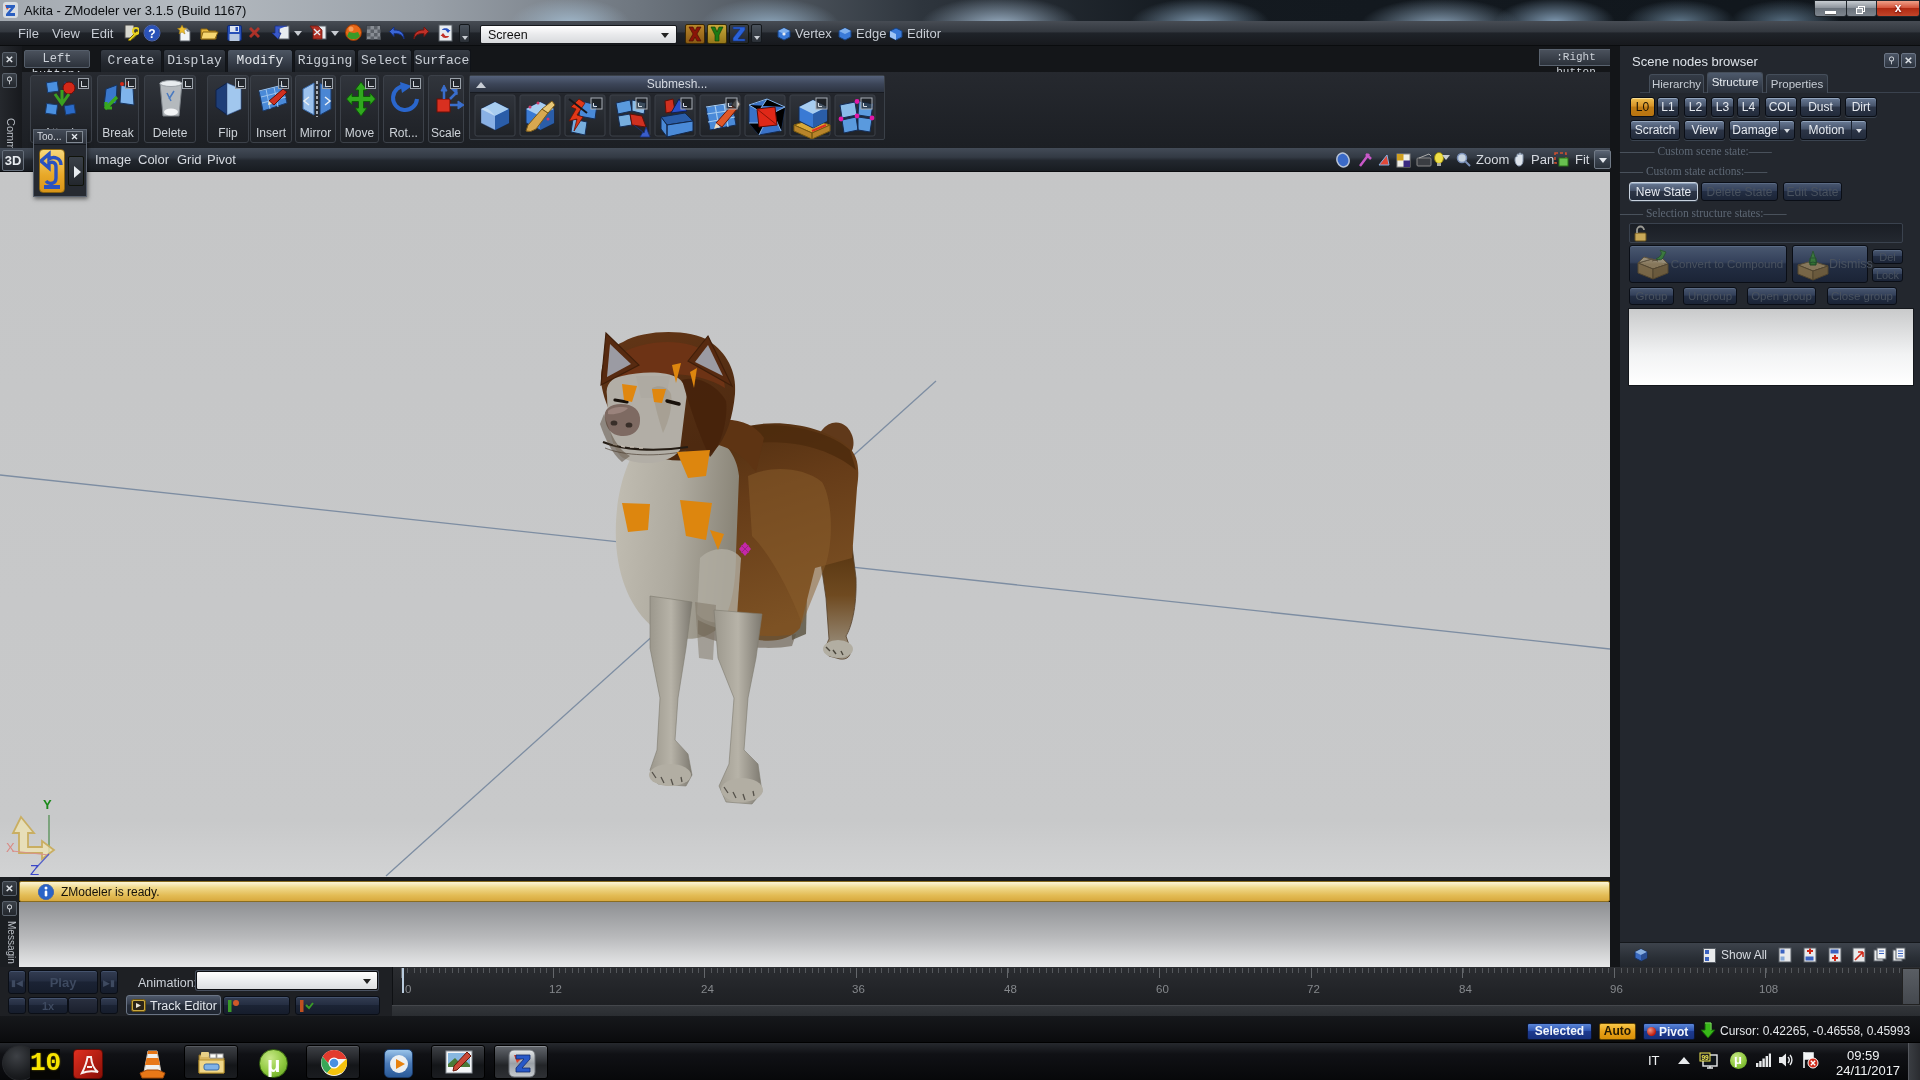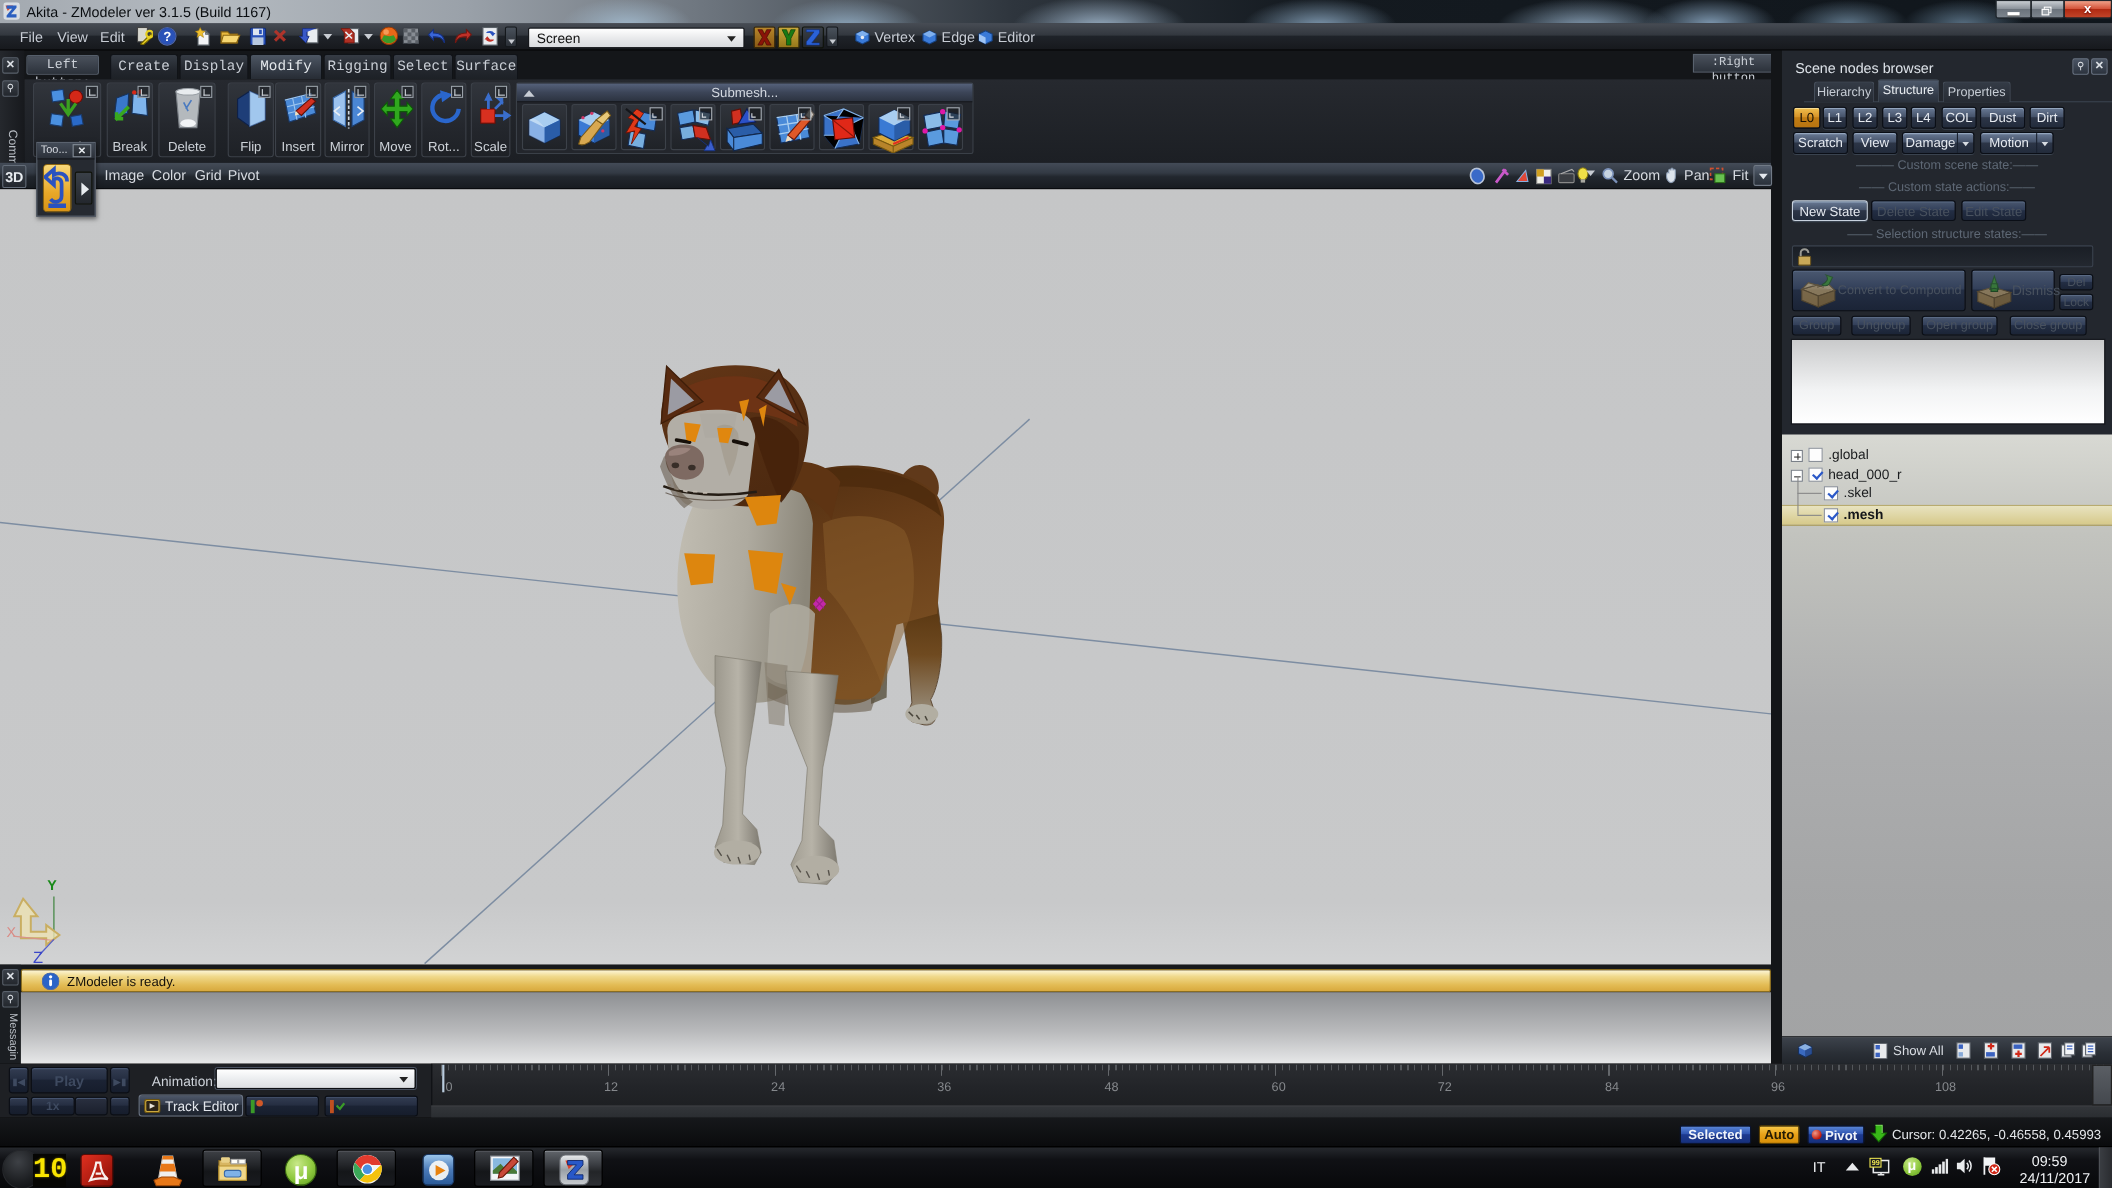--- a/index.html
+++ b/index.html
@@ -776,21 +776,21 @@
     <div class="ptab abs active" style="left:67px;width:56px;top:1px;height:21px;">Structure</div>
     <div class="ptab abs" style="left:126px;width:62px;">Properties</div>
   </div>
   <style>
   .ptab{top:3px;height:19px;background:linear-gradient(#343b46,#262b33);border:1px solid #454e5a;border-bottom:none;border-radius:3px 3px 0 0;color:#c6ccd4;font-size:11.5px;text-align:center;line-height:18px;}
   .ptab.active{background:linear-gradient(#4e5a6c,#333b48 70%,#2b323d);color:#e8ecf0;}
   .sbtn{position:absolute;background:linear-gradient(#6a7b96,#46536a 45%,#2c3547 50%,#222b3b);
   border:1px solid #0a0e16;border-radius:3px;box-shadow:inset 0 1px 0 #93a5bd,0 1px 0 #3a434f;
   color:#e6eaf0;font-size:12px;text-align:center;}
   .sbtn.dis{color:#49525f;box-shadow:inset 0 1px 0 #5a6a84;background:linear-gradient(#4a5870,#33405a 45%,#232e44 50%,#1b2436);}
-  .seplbl{position:absolute;width:100%;text-align:center;color:#5e6875;font-size:11.5px;}
+  .seplbl{position:absolute;width:100%;text-align:left;color:#5e6875;font-size:11.5px;font-family:Liberation Serif, serif;}
   </style>
 
   <div class="sbtn" style="left:10px;top:51px;width:25px;height:20px;line-height:19px;background:linear-gradient(#f0c050,#d89428 45%,#c07c14 50%,#b87410);box-shadow:inset 0 1px 0 #f8dc90;color:#1a1204;">L0</div>
   <div class="sbtn" style="left:37px;top:51px;width:22px;height:20px;line-height:19px;">L1</div>
   <div class="sbtn" style="left:64px;top:51px;width:23px;height:20px;line-height:19px;">L2</div>
   <div class="sbtn" style="left:91px;top:51px;width:23px;height:20px;line-height:19px;">L3</div>
   <div class="sbtn" style="left:117px;top:51px;width:23px;height:20px;line-height:19px;">L4</div>
   <div class="sbtn" style="left:145px;top:51px;width:32px;height:20px;line-height:19px;">COL</div>
   <div class="sbtn" style="left:180px;top:51px;width:41px;height:20px;line-height:19px;">Dust</div>
   <div class="sbtn" style="left:225px;top:51px;width:32px;height:20px;line-height:19px;">Dirt</div>
@@ -841,46 +841,20 @@
   <div class="sbtn dis" style="left:252px;top:203px;width:31px;height:15px;line-height:14px;font-size:11px;">Del</div>
   <div class="sbtn dis" style="left:252px;top:221px;width:31px;height:15px;line-height:14px;font-size:11px;">Lock</div>
 
   <div class="sbtn dis" style="left:9px;top:241px;width:45px;height:18px;line-height:17px;font-size:11.5px;">Group</div>
   <div class="sbtn dis" style="left:63px;top:241px;width:54px;height:18px;line-height:17px;font-size:11.5px;">Ungroup</div>
   <div class="sbtn dis" style="left:127px;top:241px;width:69px;height:18px;line-height:17px;font-size:11.5px;">Open group</div>
   <div class="sbtn dis" style="left:207px;top:241px;width:70px;height:18px;line-height:17px;font-size:11.5px;">Close group</div>
 
   <div class="abs" style="left:8px;top:262px;width:286px;height:78px;background:linear-gradient(#c9cacb,#f2f3f4 60%,#ffffff);border:1px solid #14171c;"></div>
 
-  <div class="abs" style="left:0;top:349px;width:300px;height:571px;background:linear-gradient(#d8d9d3,#c2c3be 16%,#adaeaf 45%,#a4a5a6 75%,#a2a3a4);">
-
-    <div class="abs" style="left:8px;top:14px;width:11px;height:11px;background:#fff;border:1px solid #7a8088;">
-        <div class="abs" style="left:2px;top:4.5px;width:6px;height:1px;background:#333;"></div>
-        <div class="abs" style="left:4.5px;top:2px;width:1px;height:6px;background:#333;"></div>
-      </div>
-    <div class="abs" style="left:24px;top:12px;width:13px;height:13px;background:#fdfdfd;border:1px solid #8a9098;"></div>
-    <div class="abs" style="left:42px;top:11px;font-size:12.5px;color:#1a1c1e;">.global</div>
-
-    <div class="abs" style="left:8px;top:32px;width:11px;height:11px;background:#fff;border:1px solid #7a8088;">
-        <div class="abs" style="left:2px;top:4.5px;width:6px;height:1px;background:#333;"></div>
-      </div>
-    <div class="abs chk" style="left:24px;top:30px;"></div>
-    <div class="abs" style="left:42px;top:29px;font-size:12.5px;color:#1a1c1e;">head_000_r</div>
-
-    <div class="abs" style="left:14px;top:38px;width:1px;height:27px;background:#888;"></div>
-    <div class="abs" style="left:14px;top:53px;width:22px;height:1px;background:#888;"></div>
-    <div class="abs chk" style="left:38px;top:47px;"></div>
-    <div class="abs" style="left:56px;top:46px;font-size:12.5px;color:#1a1c1e;">.skel</div>
-
-    <div class="abs" style="left:0;top:64px;width:300px;height:19px;background:linear-gradient(#e8e3c0,#d6c98a);border-top:1px solid #b8ab70;border-bottom:1px solid #a89a58;"></div>
-    <div class="abs" style="left:14px;top:64px;width:1px;height:9px;background:#888;"></div>
-    <div class="abs" style="left:14px;top:73px;width:22px;height:1px;background:#888;"></div>
-    <div class="abs chk" style="left:38px;top:67px;"></div>
-    <div class="abs" style="left:56px;top:66px;font-size:12.5px;font-weight:bold;color:#14161a;">.mesh</div>
-  </div>
   <style>
   .chk{width:13px;height:13px;background:#fdfdfd;border:1px solid #8a9098;}
   .chk:after{content:"";position:absolute;left:2.5px;top:2px;width:7px;height:4px;border-left:2.5px solid #2a58c8;border-bottom:2.5px solid #2a58c8;transform:rotate(-48deg);}
   </style>
 
   <div class="abs" style="left:0;top:896px;width:300px;height:25px;background:linear-gradient(#3d434c,#2a2f36 60%,#22262c);border-top:1px solid #14171b;">
     <svg class="abs" style="left:12px;top:3px" width="18" height="18" viewBox="0 0 18 18">
       <path d="M3 6 L9 3 L15 6 L15 12 L9 15 L3 12 Z" fill="#3a6ac0" stroke="#16305e"></path>
       <path d="M3 6 L9 9 L15 6 L9 3 Z" fill="#8ab0e0"></path>
       <path d="M9 9 L9 15 L15 12 L15 6 Z" fill="#2a4e92"></path>

